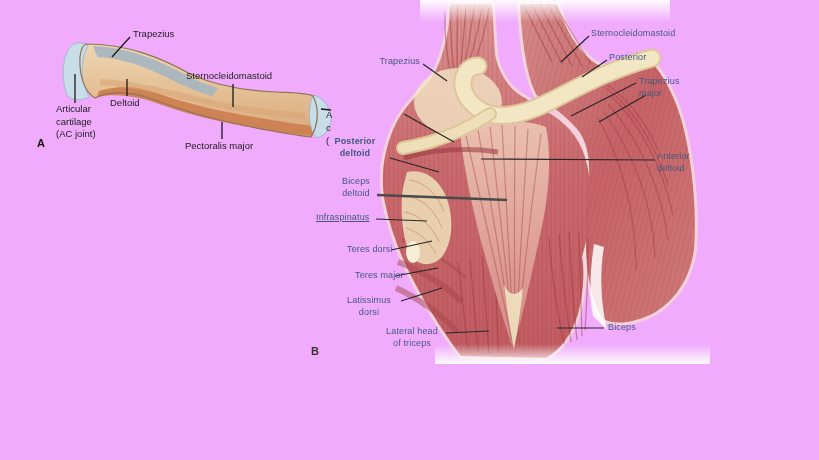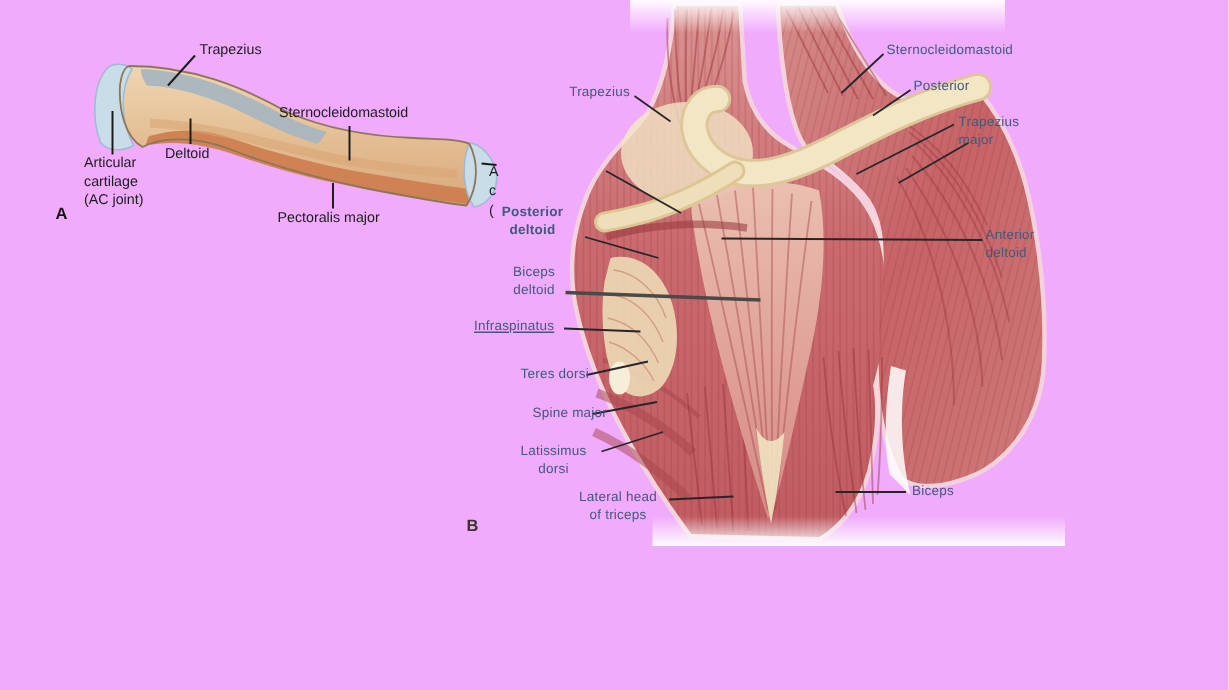--- a/index.html
+++ b/index.html
@@ -242,21 +242,21 @@
 (</div>
   <div class="panel-letter" style="left:37px;top:137px;">A</div>
 
   <div class="lbl lbl-b ta-r" style="left:350px;top:56px;width:70px;">Trapezius</div>
   <div class="lbl lbl-b ta-c" style="left:320px;top:136px;width:70px;font-weight:bold;">Posterior
 deltoid</div>
   <div class="lbl lbl-b ta-c" style="left:321px;top:176px;width:70px;">Biceps
 deltoid</div>
   <div class="lbl lbl-b" style="left:316px;top:212px;text-decoration:underline;">Infraspinatus</div>
   <div class="lbl lbl-b" style="left:347px;top:244px;">Teres dorsi</div>
-  <div class="lbl lbl-b" style="left:355px;top:270px;">Spine major</div>
+  <div class="lbl lbl-b" style="left:355px;top:270px;">Teres major</div>
   <div class="lbl lbl-b ta-c" style="left:377px;top:326px;width:70px;">Lateral head
 of triceps</div>
   <div class="lbl lbl-b ta-c" style="left:334px;top:295px;width:70px;">Latissimus
 dorsi</div>
   <div class="lbl lbl-b" style="left:591px;top:28px;">Sternocleidomastoid</div>
   <div class="lbl lbl-b" style="left:609px;top:52px;">Posterior</div>
   <div class="lbl lbl-b" style="left:639px;top:76px;">Trapezius
 major</div>
   <div class="lbl lbl-b" style="left:657px;top:151px;">Anterior
 deltoid</div>

